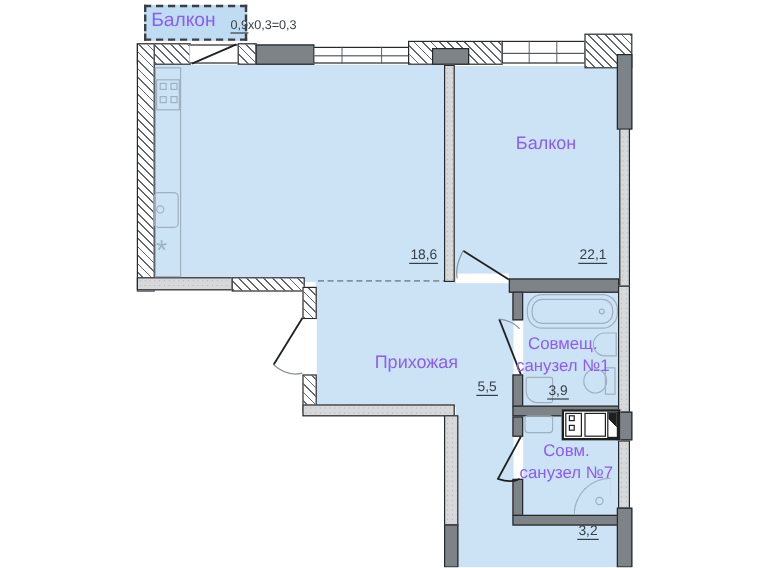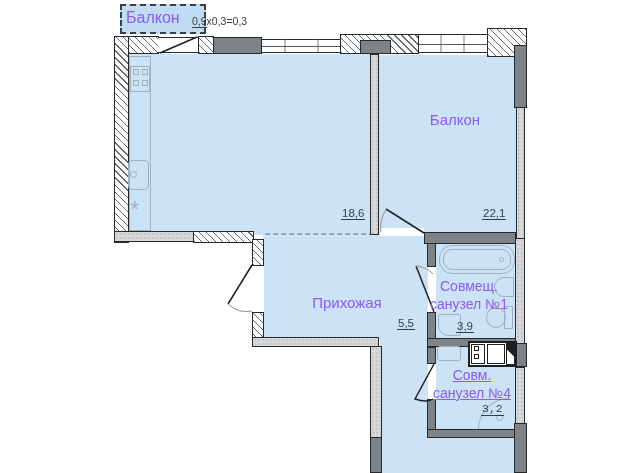--- a/index.html
+++ b/index.html
@@ -155,19 +155,19 @@
 
   <div class="lbl rm" style="left:287px;top:257px;width:120px;margin-top:35px;">Прихожая</div>
   <div class="area" style="left:397px;top:317px;"><span>5,5</span></div>
 
   <div class="lbl sm" style="left:409px;top:277px;width:120px;">
     <span>Совмещ.</span><br>
     <span>санузел №1</span>
   </div>
   <div class="area" style="left:456px;top:320px;"><span>3,9</span></div>
 
-  <div class="lbl sm" style="left:412px;top:366px;width:120px;text-decoration:underline;">
+  <div class="lbl sm" style="left:412px;top:366px;width:120px;">
     <span>Совм.</span><br>
-    <span>санузел №4</span>
+    <span>санузел №7</span>
   </div>
-  <div class="area" style="left:481px;top:402px;font-family:Liberation Mono, monospace;"><span>3,2</span></div>
+  <div class="area" style="left:481px;top:437px;"><span>3,2</span></div>
 
 </div>
 
 </body></html>

